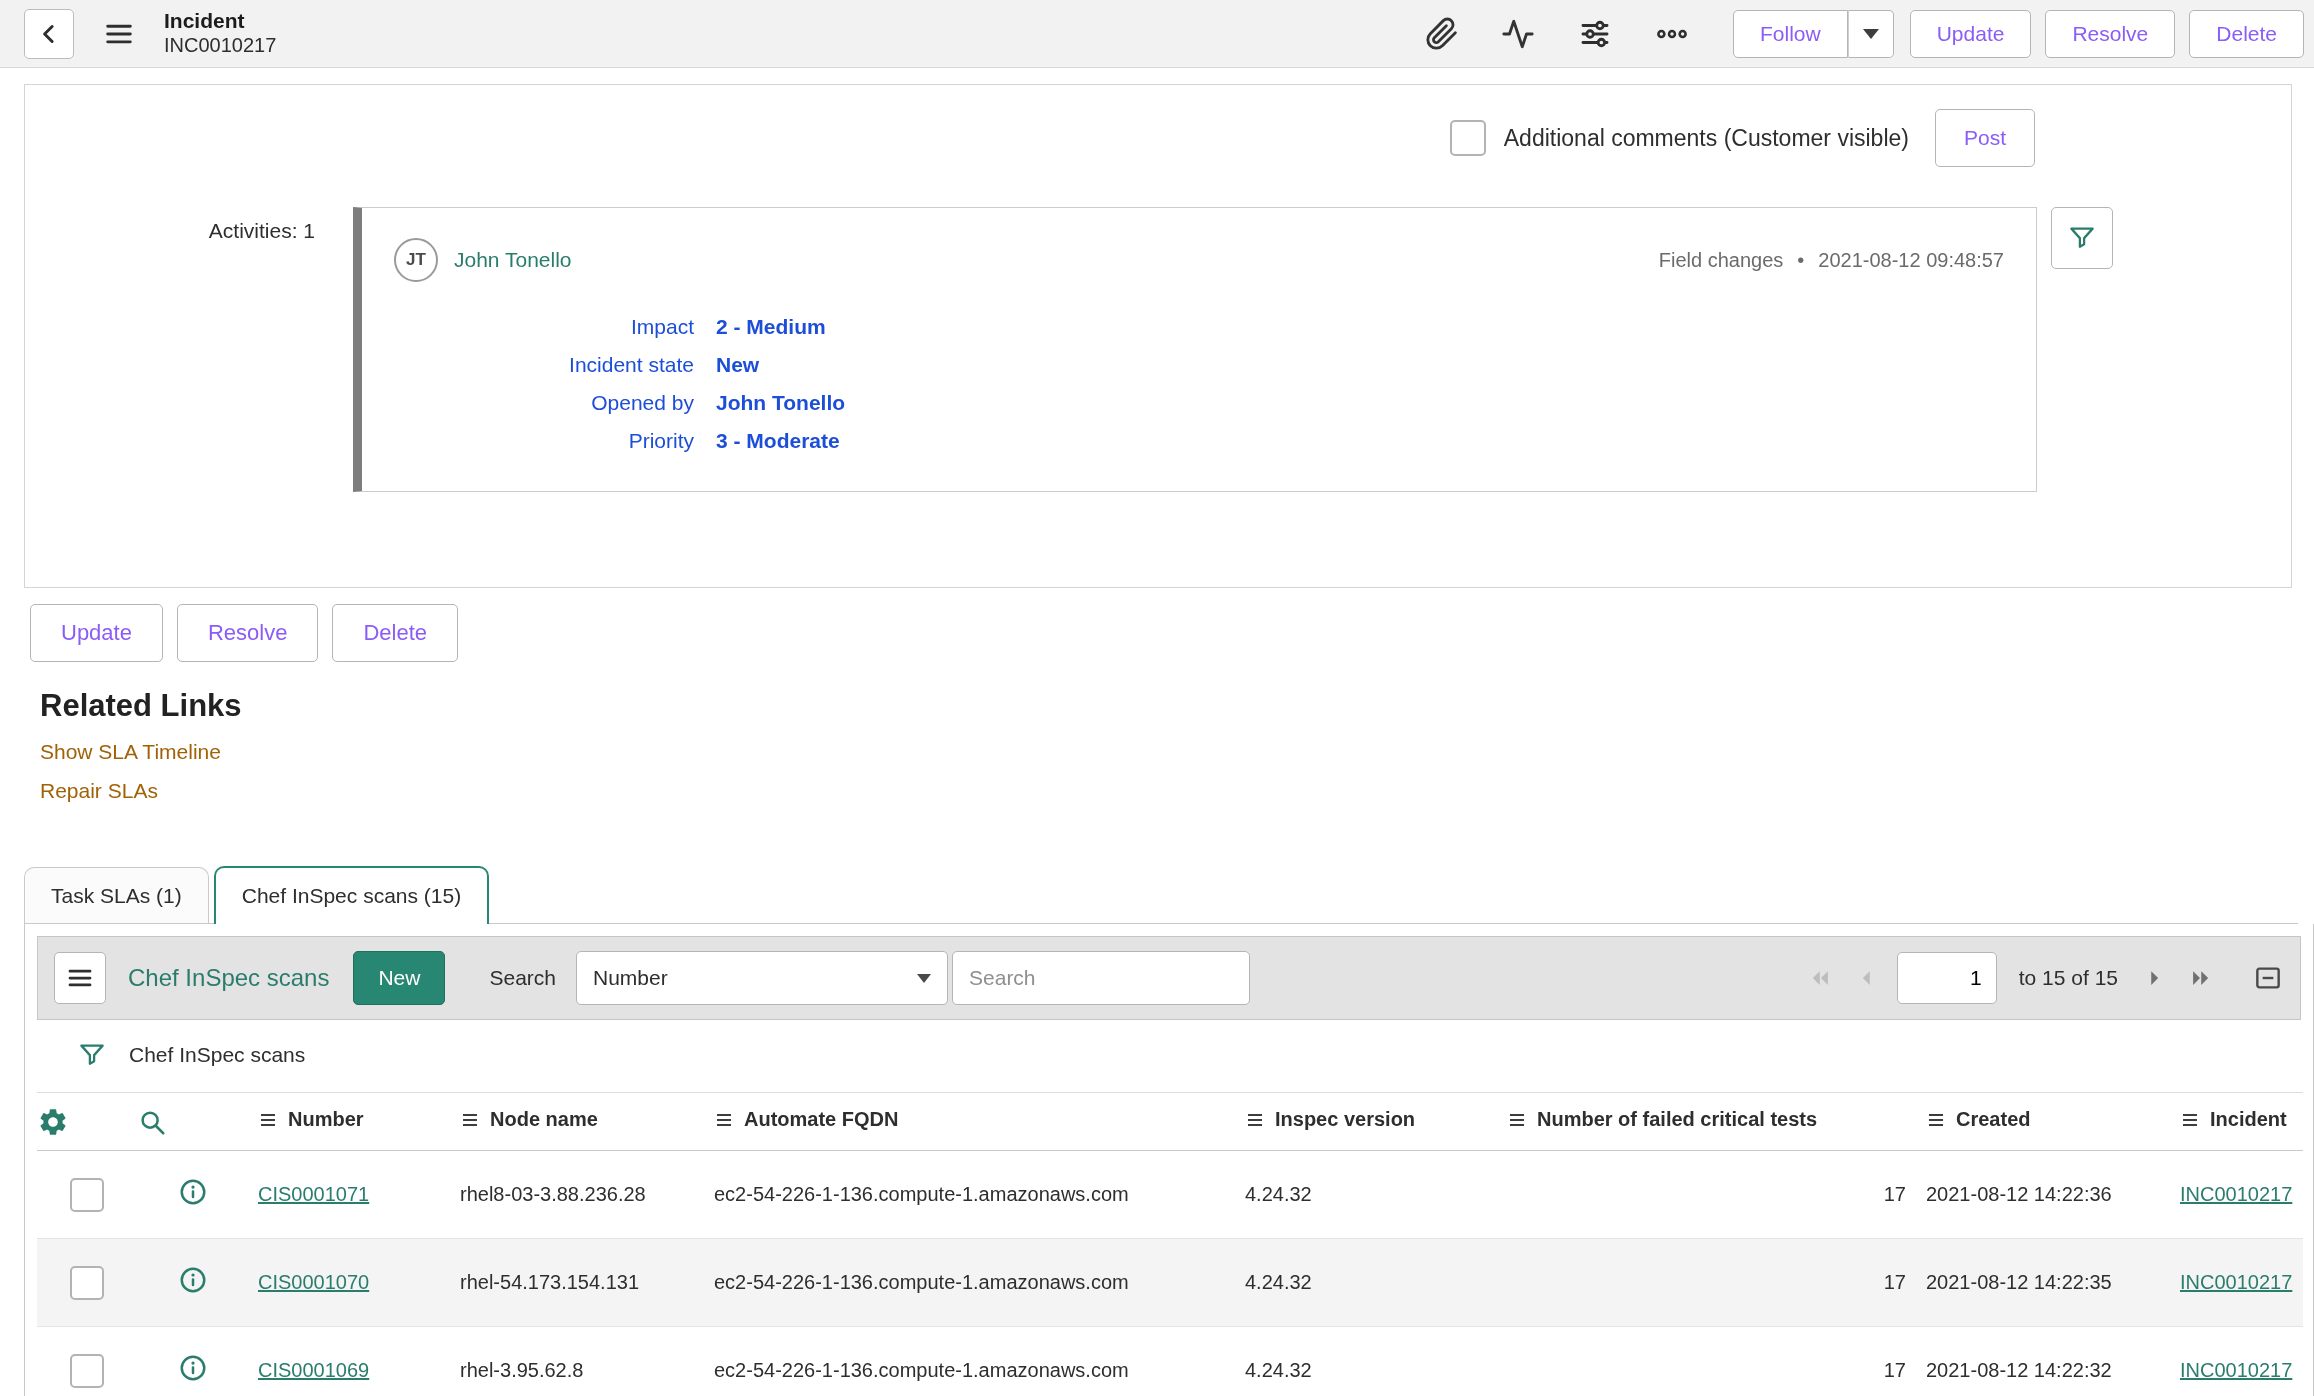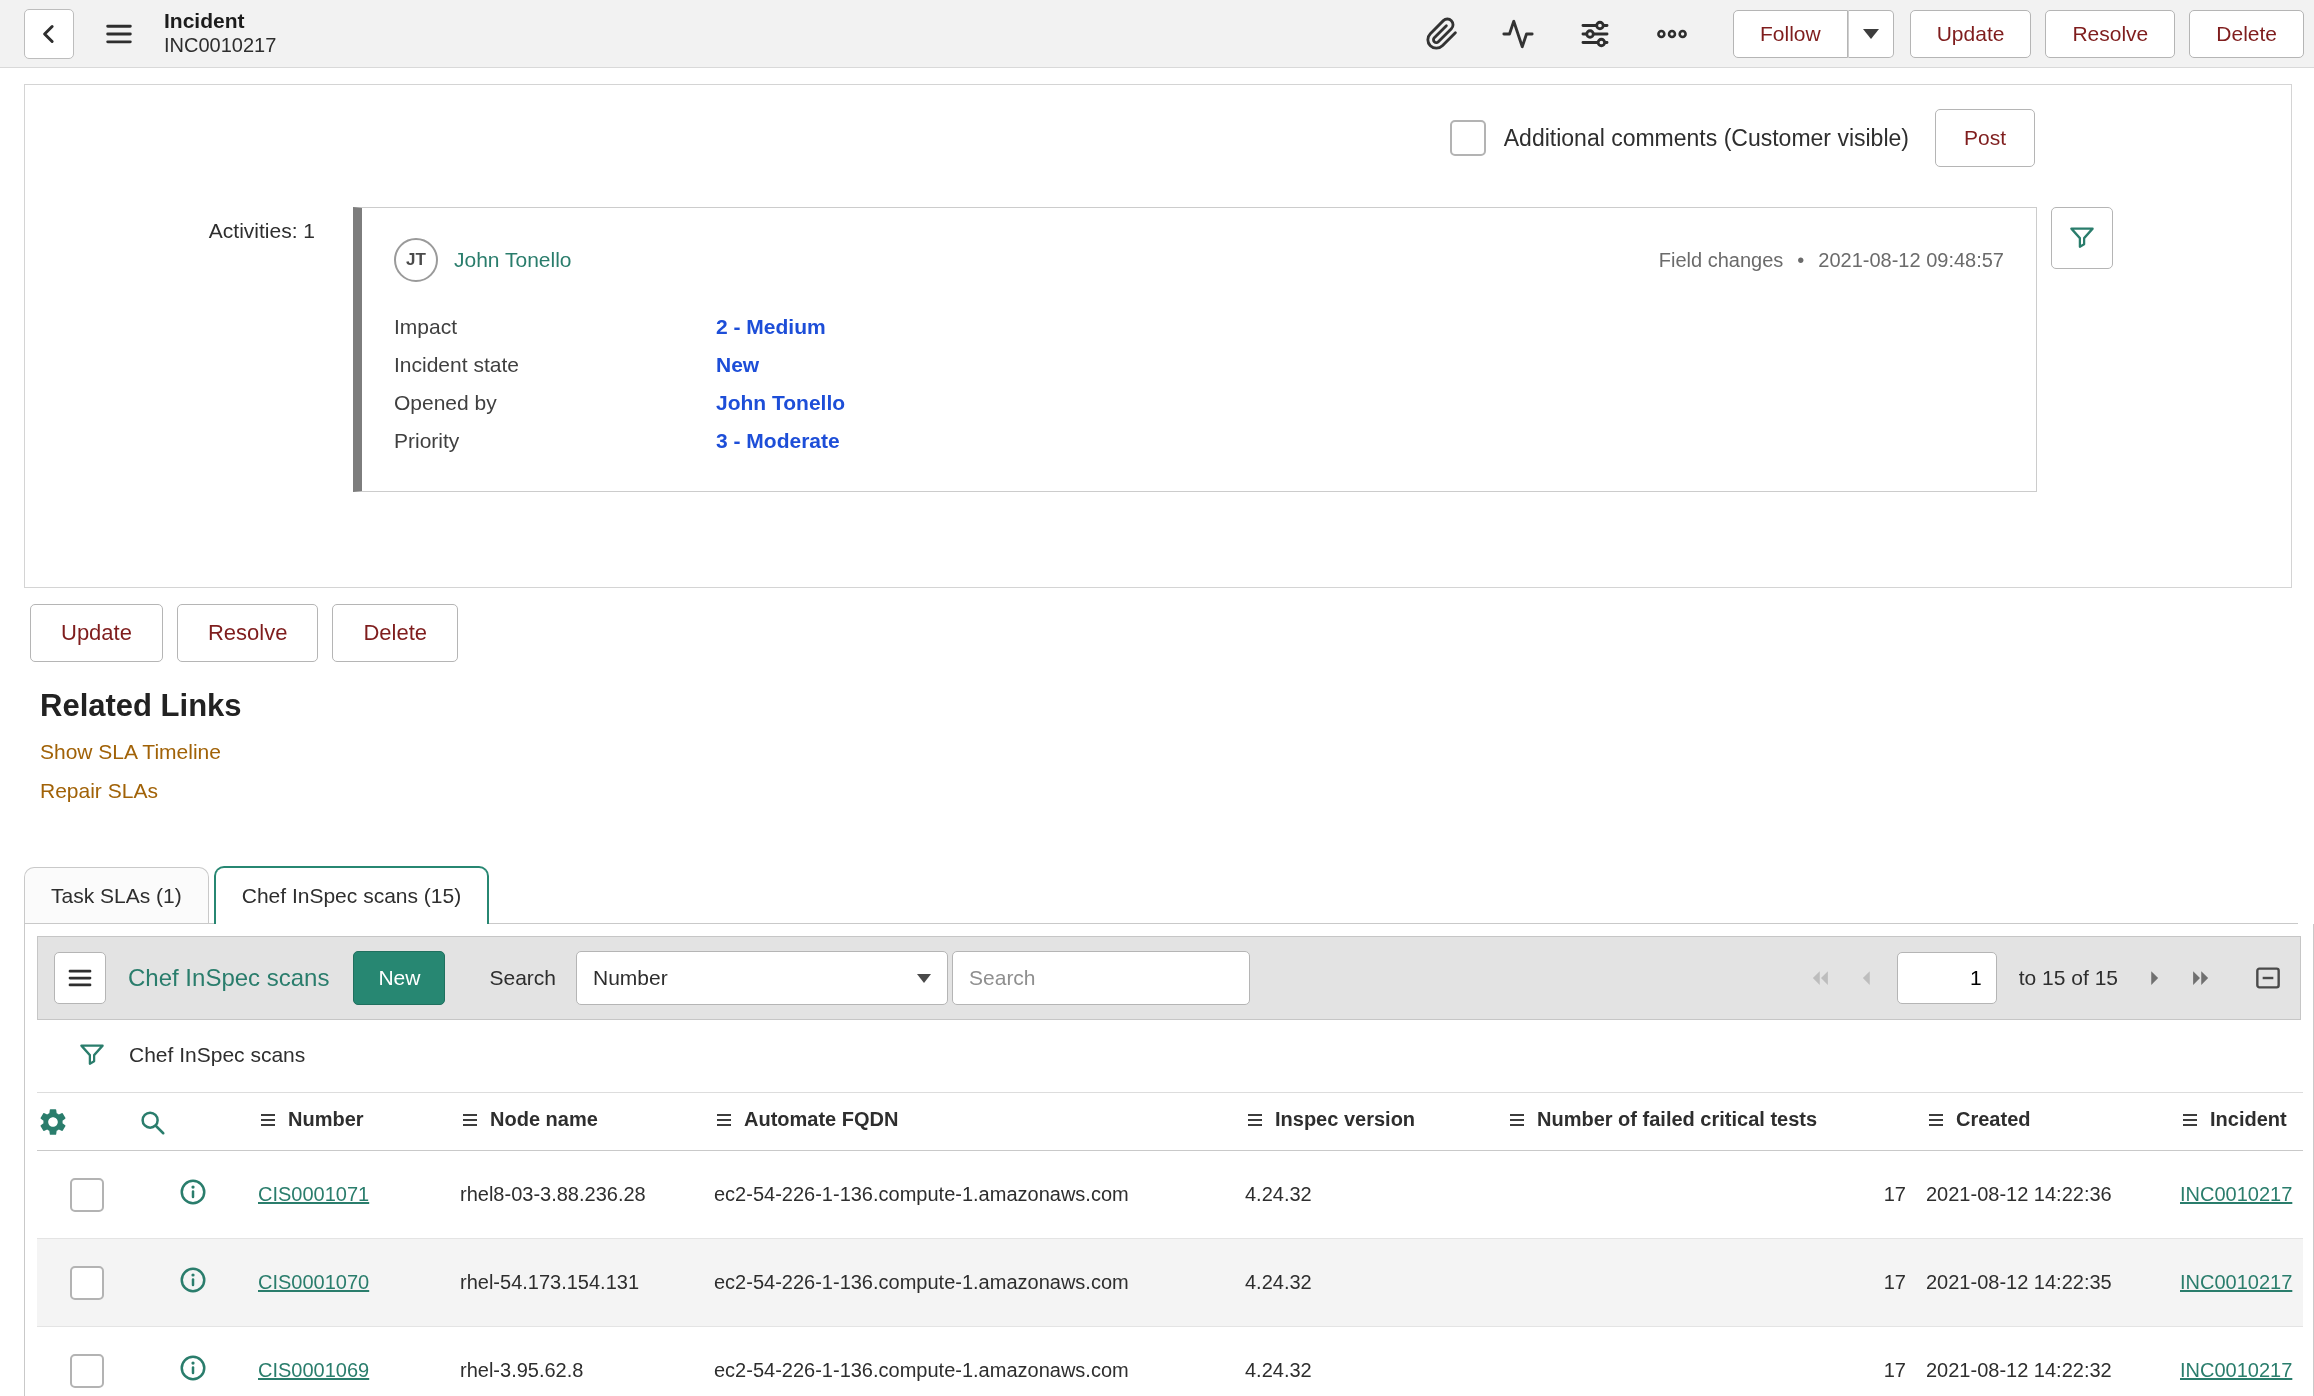--- a/index.html
+++ b/index.html
@@ -24,21 +24,21 @@
     display: flex; align-items: center; justify-content: center; flex: none;
   }
   .ctx-btn { background: none; border: none; margin-left: 28px; display: flex; padding: 0; }
   .rec-title { margin-left: 28px; line-height: 1.18; white-space: nowrap; }
   .rec-title .t1 { font-size: 21px; font-weight: 700; color: #1c1c1c; }
   .rec-title .t2 { font-size: 20px; color: #2e2e2e; }
   .hdr-icons { margin-left: auto; display: flex; align-items: center; gap: 40px; }
   .icon-btn { background: none; border: none; padding: 0; display: flex; align-items: center; justify-content: center; }
   .btn {
     background: #fff; border: 1px solid #b5b5b5; border-radius: 5px;
-    font-size: 21px; color: #7f1d1d; height: 48px; padding: 0 26px; white-space: nowrap;
+    font-size: 21px; color: #8b5cf6; height: 48px; padding: 0 26px; white-space: nowrap;
   }
   .follow { display: flex; margin-left: 42px; }
   .follow .main { border-radius: 5px 0 0 5px; }
   .follow .caret-part { border-radius: 0 5px 5px 0; border-left: 1px solid #cfcfcf; width: 46px; padding: 0; display: flex; align-items: center; justify-content: center; }
   .tri-down { width: 0; height: 0; border-left: 8px solid transparent; border-right: 8px solid transparent; border-top: 10px solid #3d3d3d; }
   .tri-down.sm { border-left-width: 7px; border-right-width: 7px; border-top-width: 9px; border-top-color: #4a4a4a; }
   .hdr-actions { display: flex; gap: 14px; margin-left: 16px; }
 
   
   .form-panel { margin: 16px 22px 0 24px; border: 1px solid #d4d4d4; height: 504px; padding-top: 24px; overflow: hidden; }
@@ -56,21 +56,21 @@
   .card-head { display: flex; align-items: center; }
   .avatar {
     width: 44px; height: 44px; border-radius: 50%; border: 2px solid #9a9a9a; background: #fff;
     color: #4a4a4a; font-size: 17px; font-weight: 700;
     display: flex; align-items: center; justify-content: center; flex: none;
   }
   .author { margin-left: 16px; color: #2a7d6c; font-size: 21px; text-decoration: none; }
   .card-meta { margin-left: auto; display: flex; align-items: flex-end; gap: 14px; color: #6b6b6b; font-size: 20px; }
   .fields { margin-top: 26px; }
   .field-row { display: flex; line-height: 38px; font-size: 21px; }
-  .f-label { width: 300px; text-align: left; color: #404040; flex: none; }
+  .f-label { width: 300px; text-align: right; color: #1d4ed8; flex: none; }
   .f-value { margin-left: 22px; color: #1d4ed8; font-weight: bold; }
   .filter-btn {
     width: 62px; height: 62px; margin-left: 14px; flex: none;
     background: #fff; border: 1px solid #b5b5b5; border-radius: 5px;
     display: flex; align-items: center; justify-content: center;
   }
 
   
   .form-actions { display: flex; gap: 14px; margin: 16px 0 0 30px; }
   .btn-lg { height: 58px; font-size: 22px; padding: 0 30px; }

